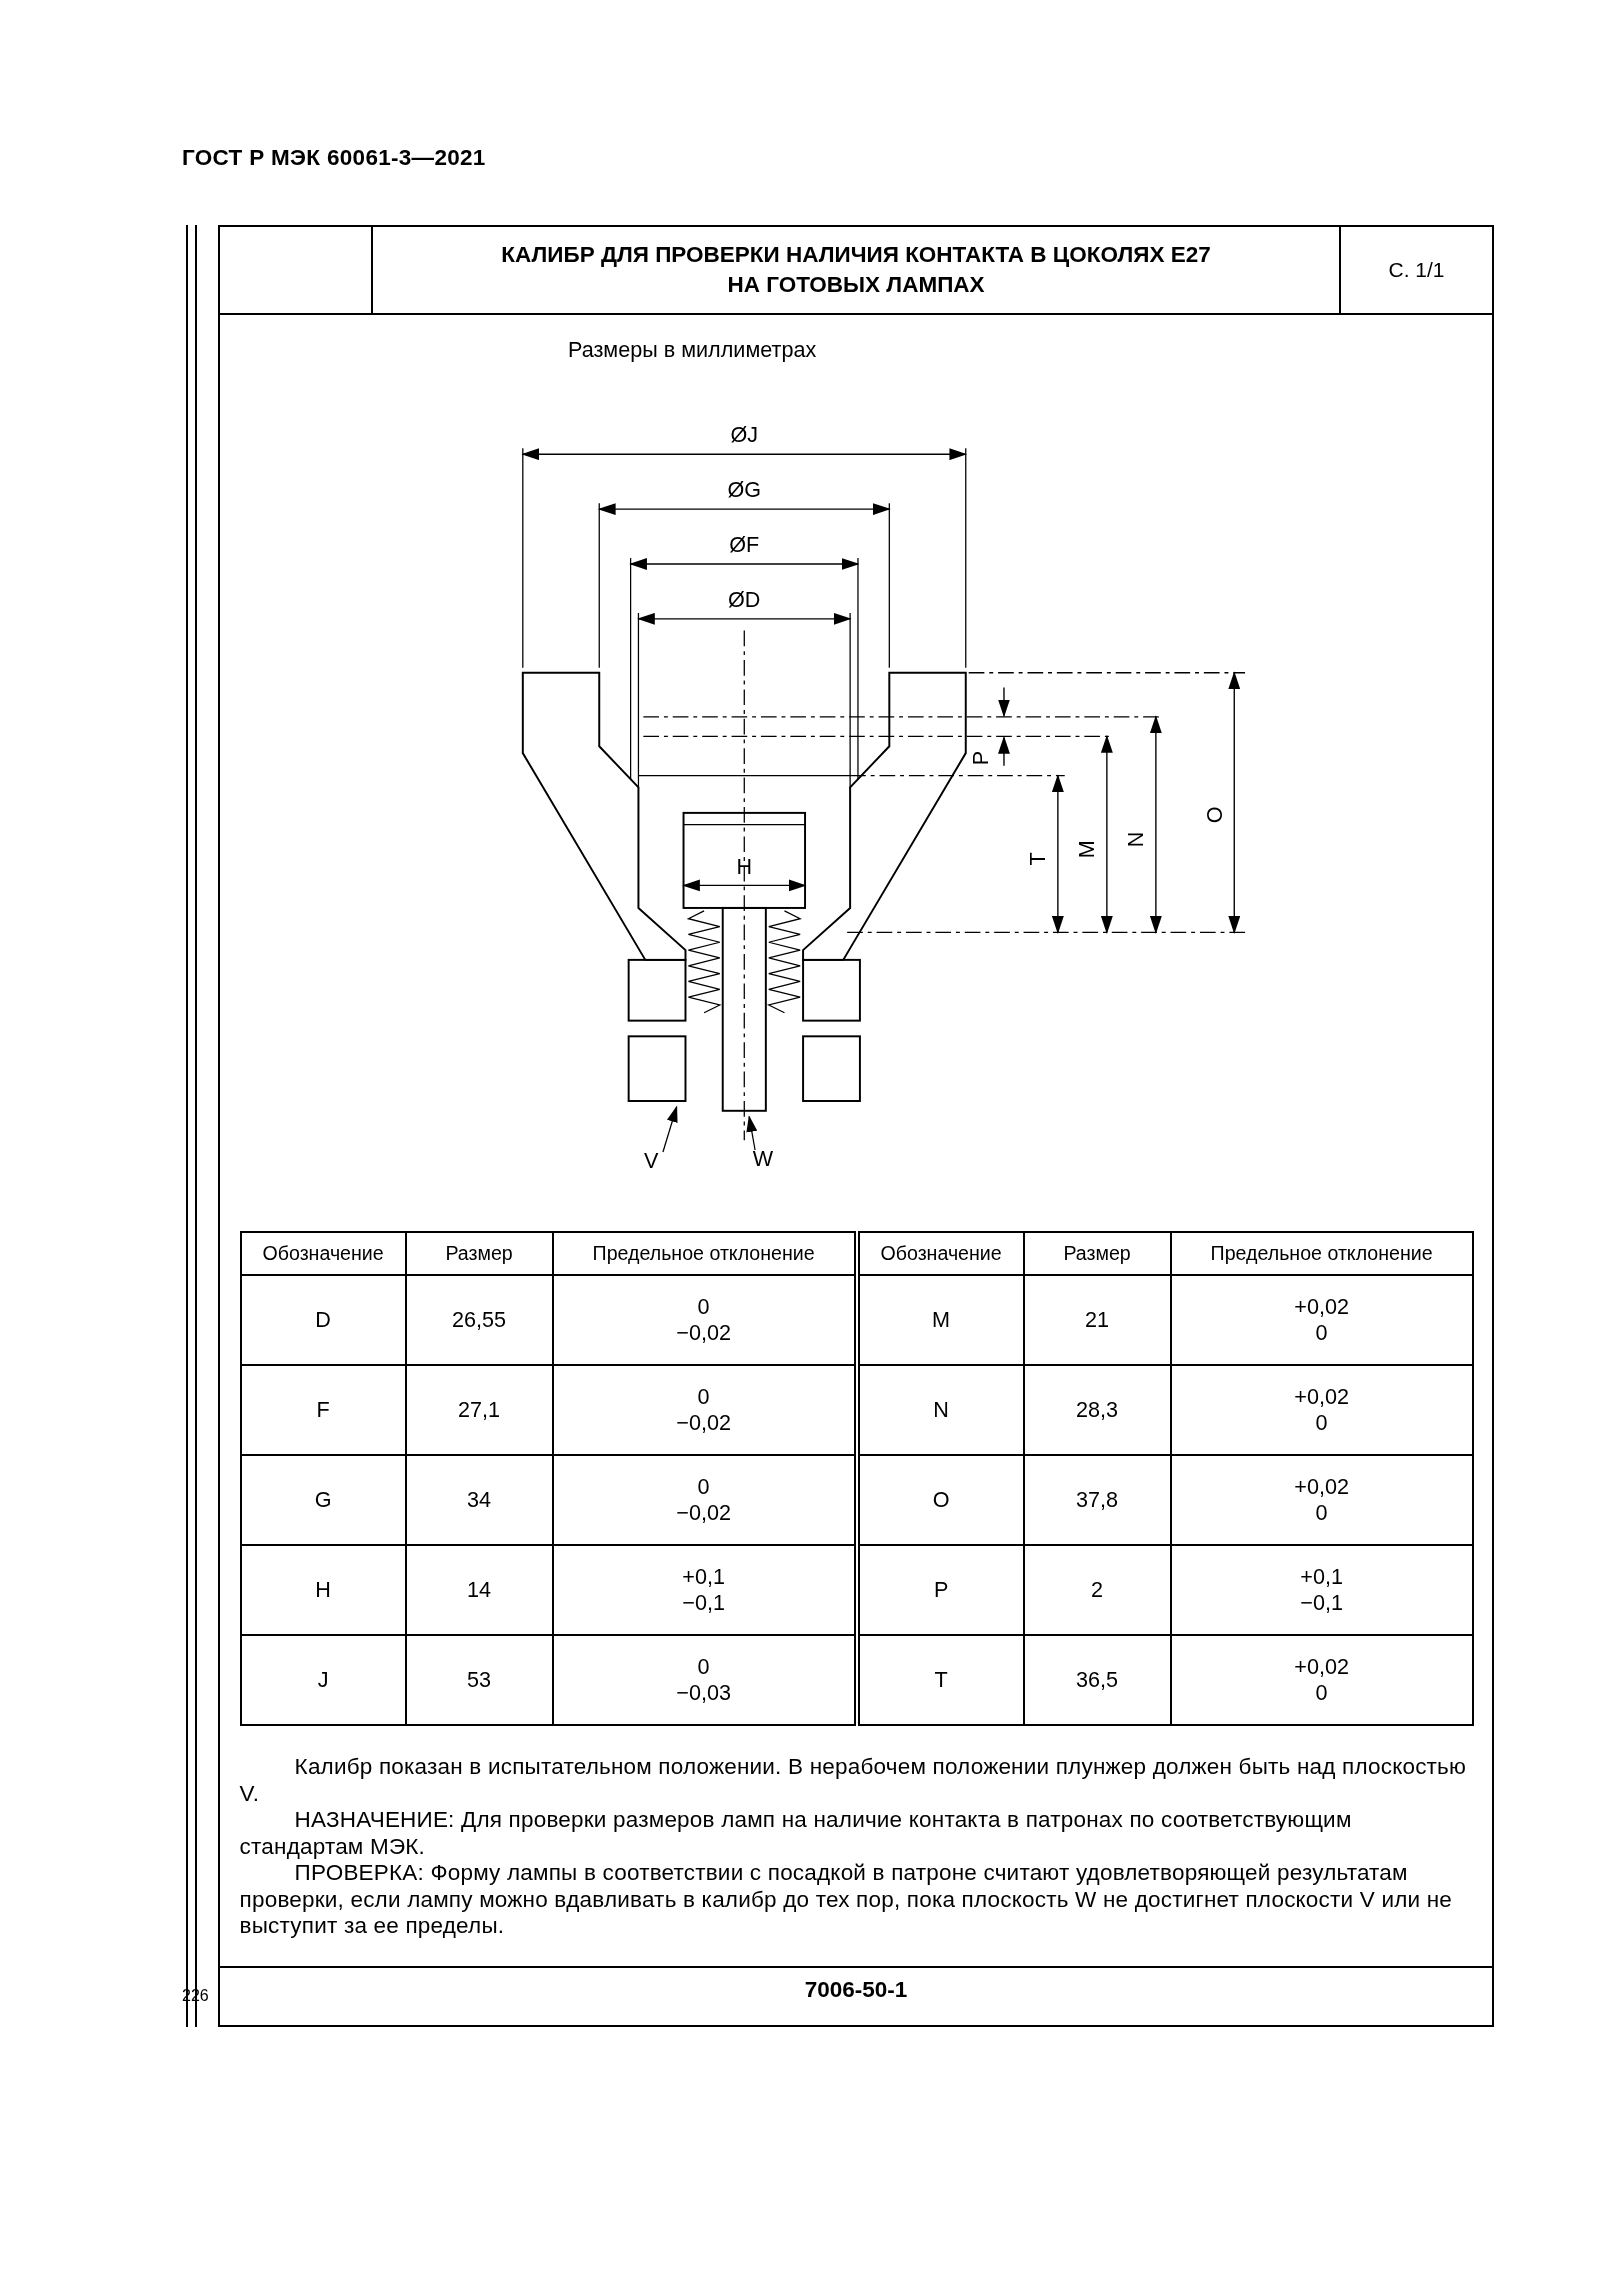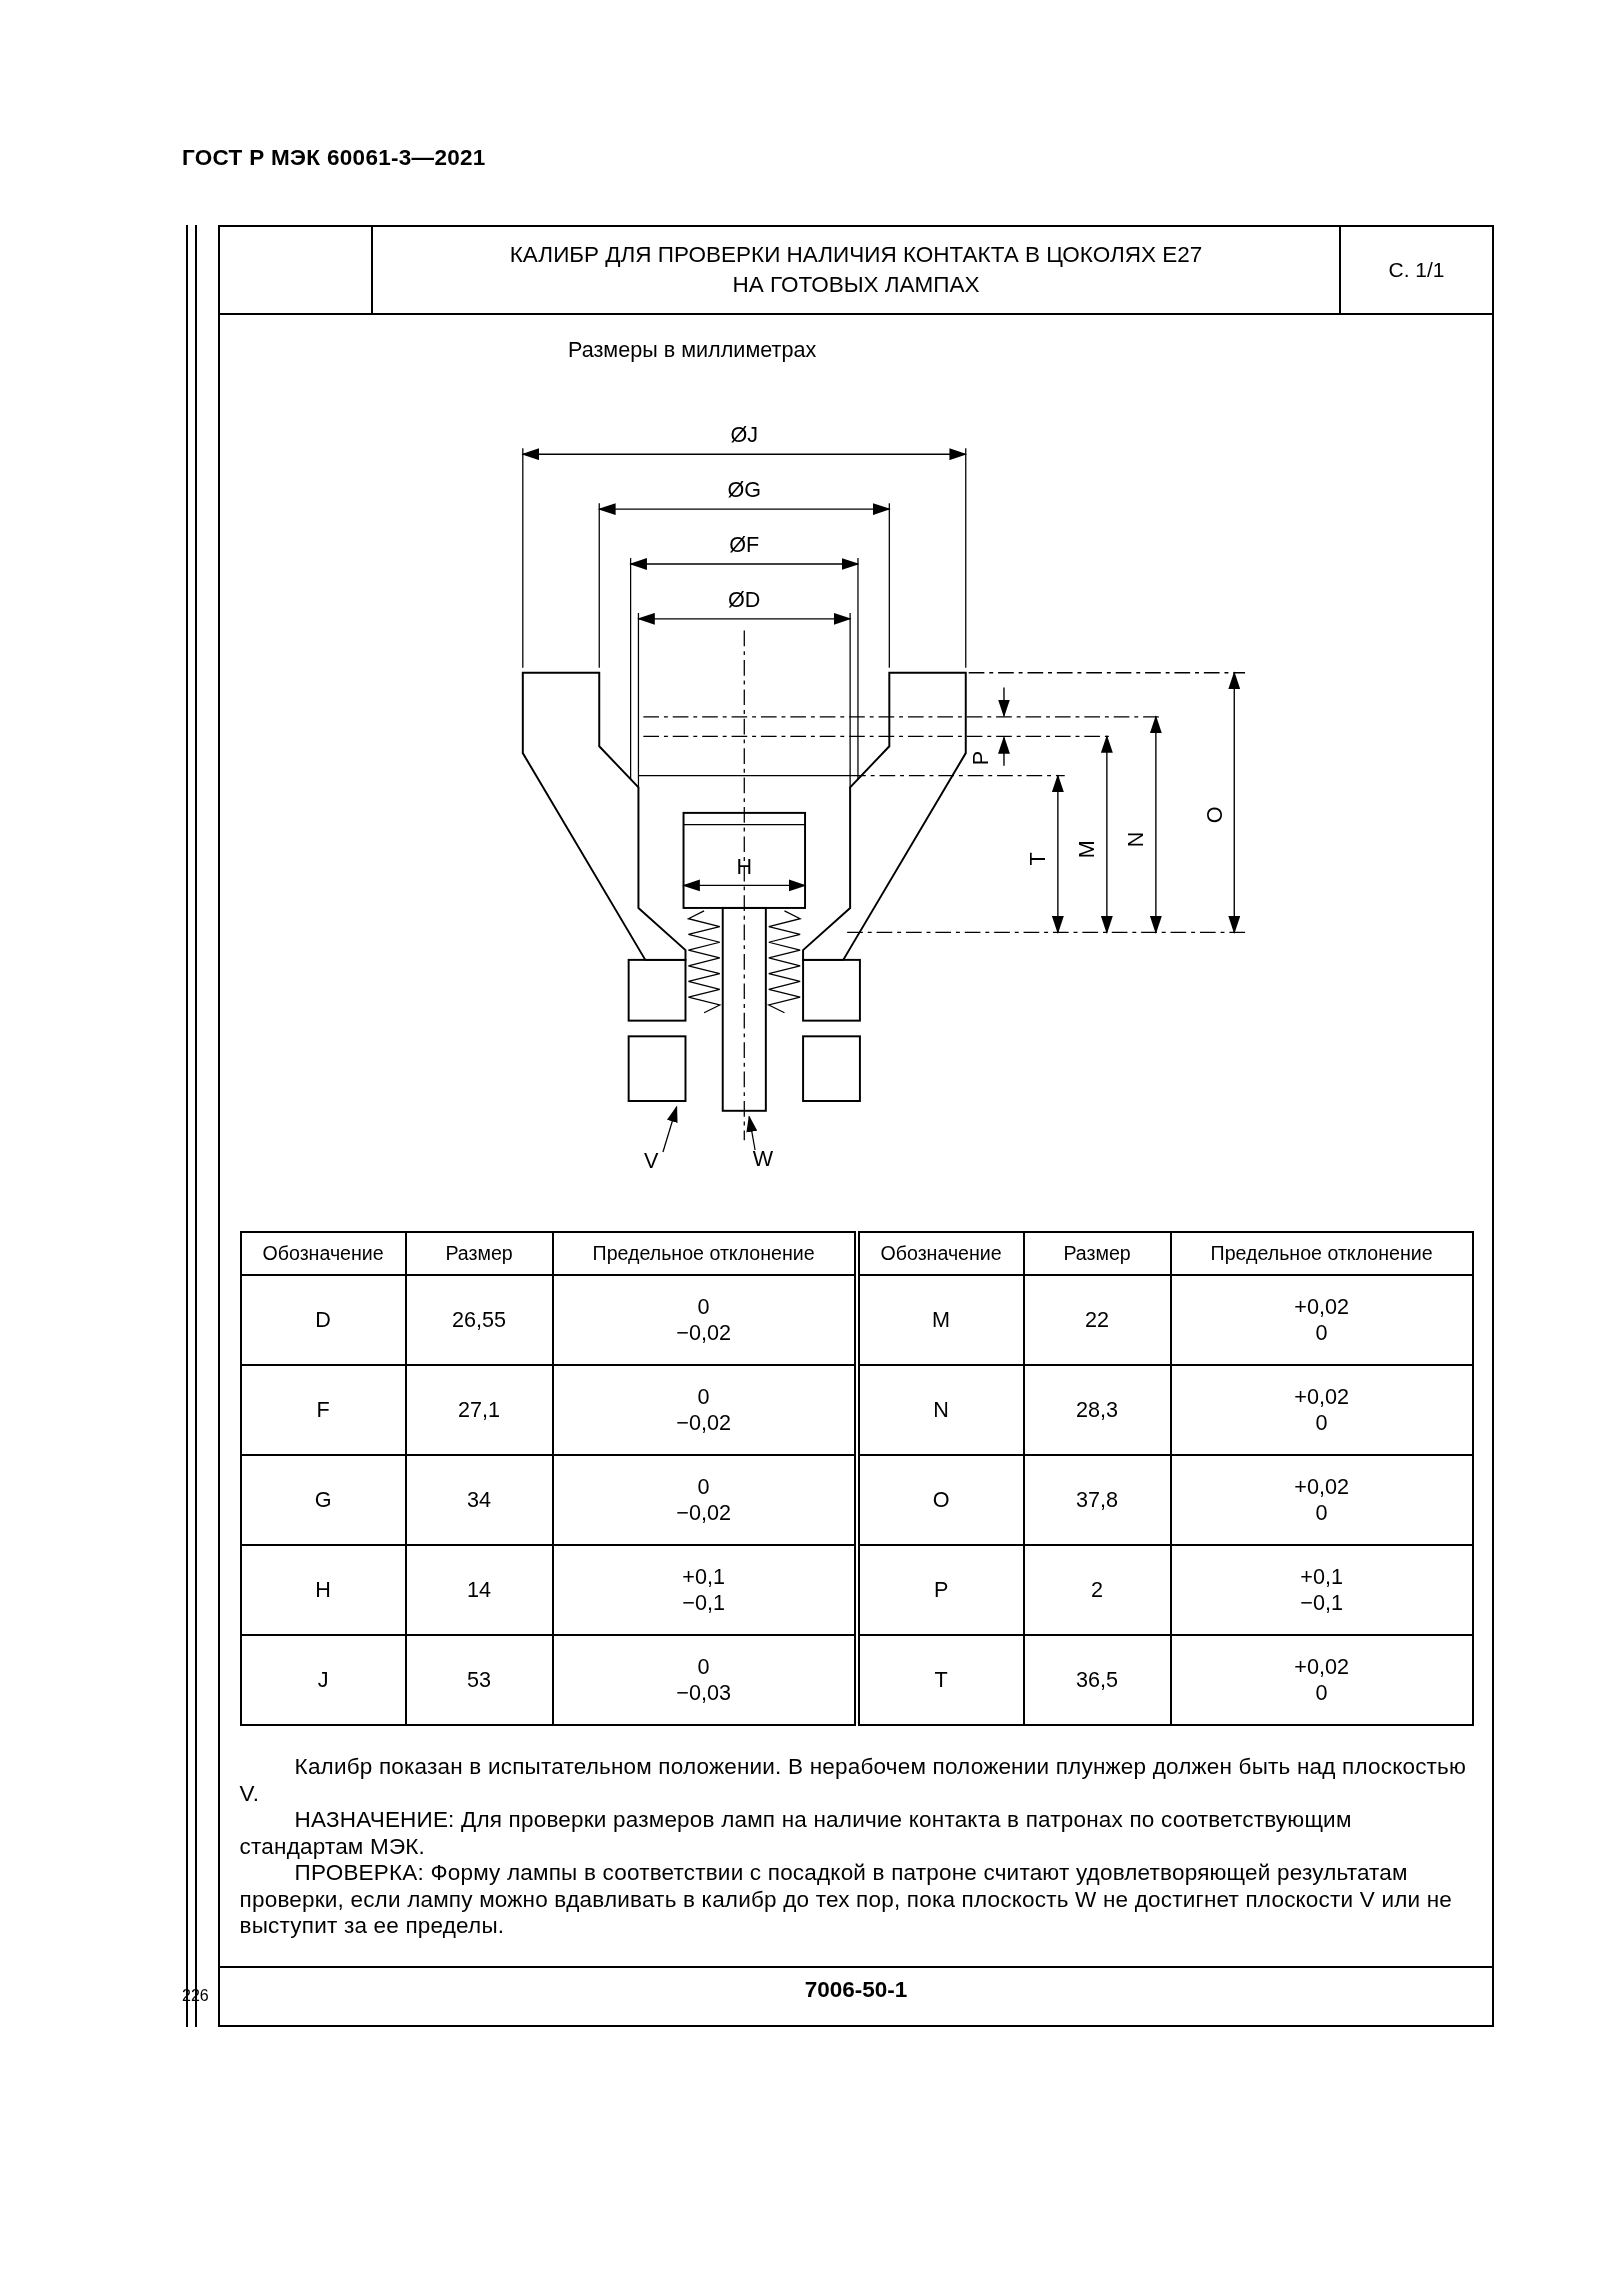--- a/index.html
+++ b/index.html
@@ -11,21 +11,21 @@
   .page-num   { position:absolute; left:182px; top:1987px; font-size:16px; }
 
   .double-rule { position:absolute; left:186px; top:225px; width:10.8px; height:1802px;
                  border-left:2px solid #000; border-right:2px solid #000; }
 
   .frame { position:absolute; left:218px; top:225px; width:1276px; height:1802px; border:2px solid #000; }
 
   .title-band { position:absolute; left:0; top:0; width:100%; height:88px; border-bottom:2px solid #000; display:flex; }
   .title-left  { width:153px; border-right:2px solid #000; flex:none; }
   .title-center{ flex:1; display:flex; flex-direction:column; justify-content:center; align-items:center;
-                 font-weight:normal; font-size:22.5px; line-height:30px; text-align:center; }
+                 font-weight:bold; font-size:22.5px; line-height:30px; text-align:center; }
   .title-right { width:153px; border-left:2px solid #000; flex:none; display:flex; align-items:center;
                  justify-content:center; font-size:21px; }
 
   .units-note  { position:absolute; left:348px; top:110px; font-size:21.6px; }
   .figure-note { position:absolute; left:19.6px;  top:146px; font-size:21.6px; }
 
   svg.drawing { position:absolute; left:0; top:186px; }
   .thick { stroke:#000; stroke-width:2;   fill:none; }
   .thin  { stroke:#000; stroke-width:1.3; fill:none; }
   .dim   { stroke:#000; stroke-width:1.4; fill:none; }
@@ -230,21 +230,21 @@
         <thead>
           <tr>
             <th>Обозначение</th>
             <th>Размер</th>
             <th>Предельное отклонение</th>
           </tr>
         </thead>
         <tbody>
           <tr>
             <td>M</td>
-            <td>22</td>
+            <td>21</td>
             <td class="dev">
               <div>+0,02</div>
               <div>0</div>
             </td>
           </tr>
           <tr>
             <td>N</td>
             <td>28,3</td>
             <td class="dev">
               <div>+0,02</div>

